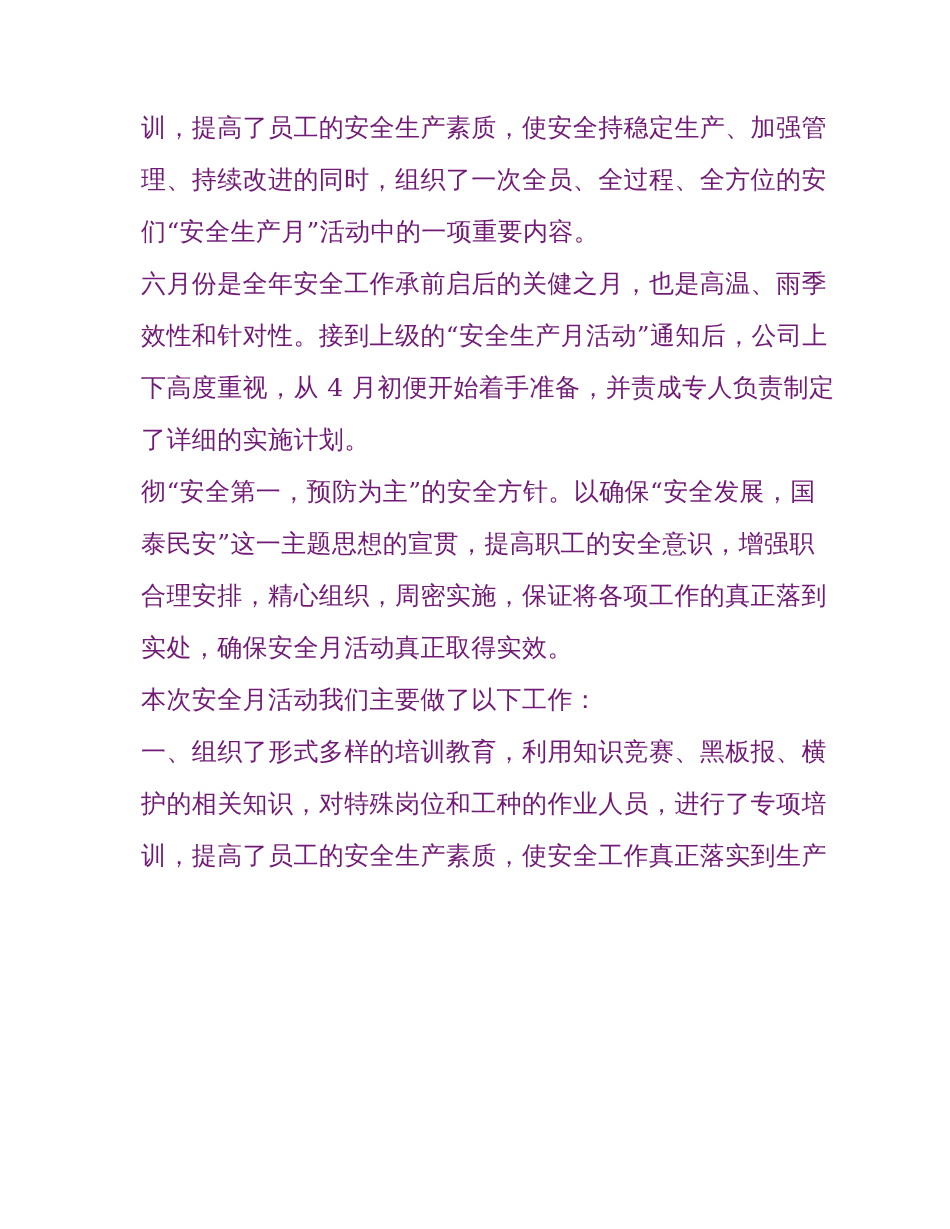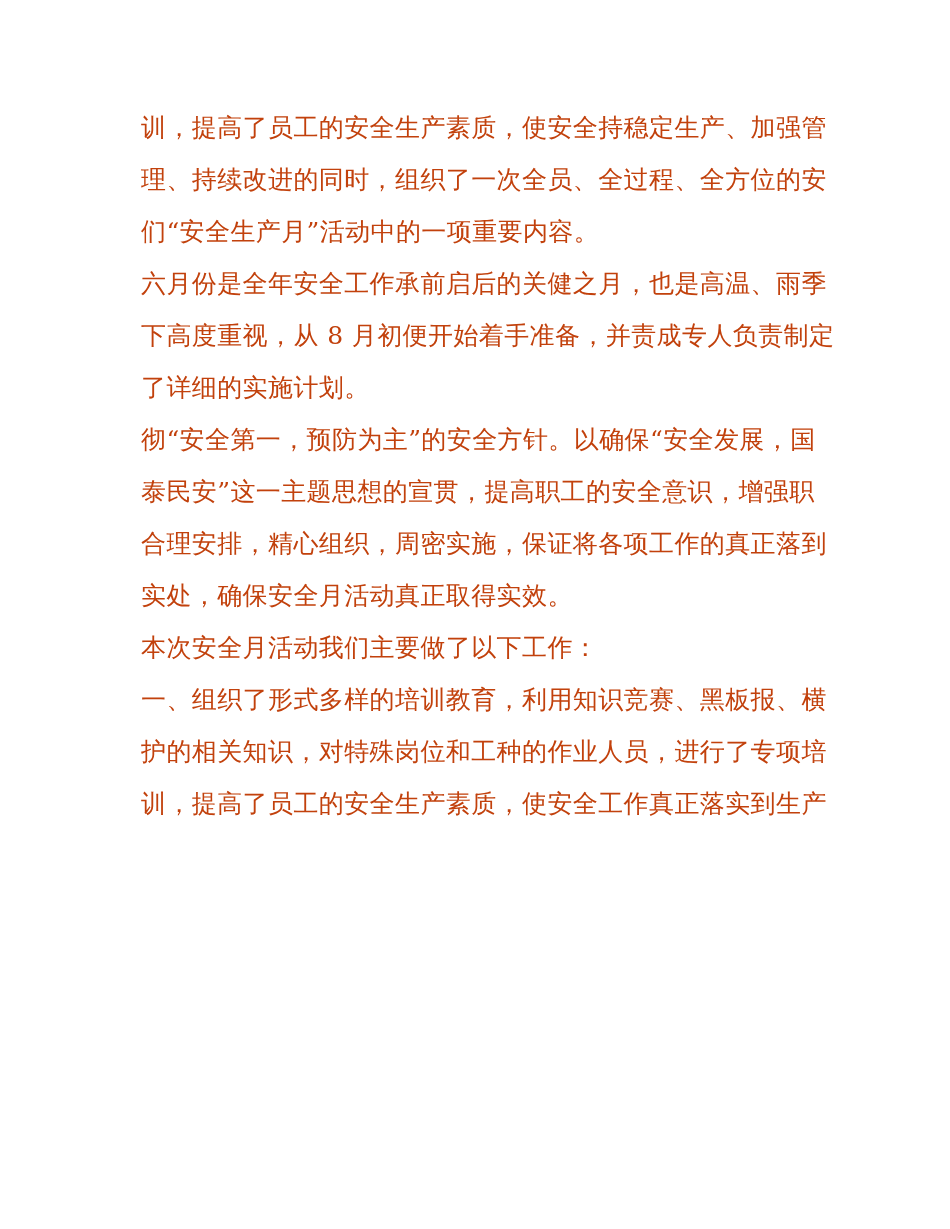--- a/index.html
+++ b/index.html
@@ -13,38 +13,39 @@
       position: relative;
       overflow: hidden;
     }
     .page {
       position: absolute;
       left: 141px;
       top: 108px;
       width: 680px;
       font-family: "DejaVu Serif", "Liberation Serif", serif;
       font-size: 25px;
-      color: #c2410c;
+      color: #701a75;
     }
     .line {
       height: 52px;
       line-height: 40px;
       white-space: nowrap;
       letter-spacing: 0.4px;
     }
   </style>
 </head>
 <body>
 
 <div class="page">
   <div class="line">训，提高了员工的安全生产素质，使安全持稳定生产、加强管</div>
   <div class="line">理、持续改进的同时，组织了一次全员、全过程、全方位的安</div>
   <div class="line">们“安全生产月”活动中的一项重要内容。</div>
   <div class="line">六月份是全年安全工作承前启后的关健之月，也是高温、雨季</div>
-  <div class="line">下高度重视，从 8 月初便开始着手准备，并责成专人负责制定</div>
+  <div class="line">效性和针对性。接到上级的“安全生产月活动”通知后，公司上</div>
+  <div class="line">下高度重视，从 4 月初便开始着手准备，并责成专人负责制定</div>
   <div class="line">了详细的实施计划。</div>
   <div class="line">彻“安全第一，预防为主”的安全方针。以确保“安全发展，国</div>
   <div class="line">泰民安”这一主题思想的宣贯，提高职工的安全意识，增强职</div>
   <div class="line">合理安排，精心组织，周密实施，保证将各项工作的真正落到</div>
   <div class="line">实处，确保安全月活动真正取得实效。</div>
   <div class="line">本次安全月活动我们主要做了以下工作：</div>
   <div class="line">一、组织了形式多样的培训教育，利用知识竞赛、黑板报、横</div>
   <div class="line">护的相关知识，对特殊岗位和工种的作业人员，进行了专项培</div>
   <div class="line">训，提高了员工的安全生产素质，使安全工作真正落实到生产</div>
 </div>

